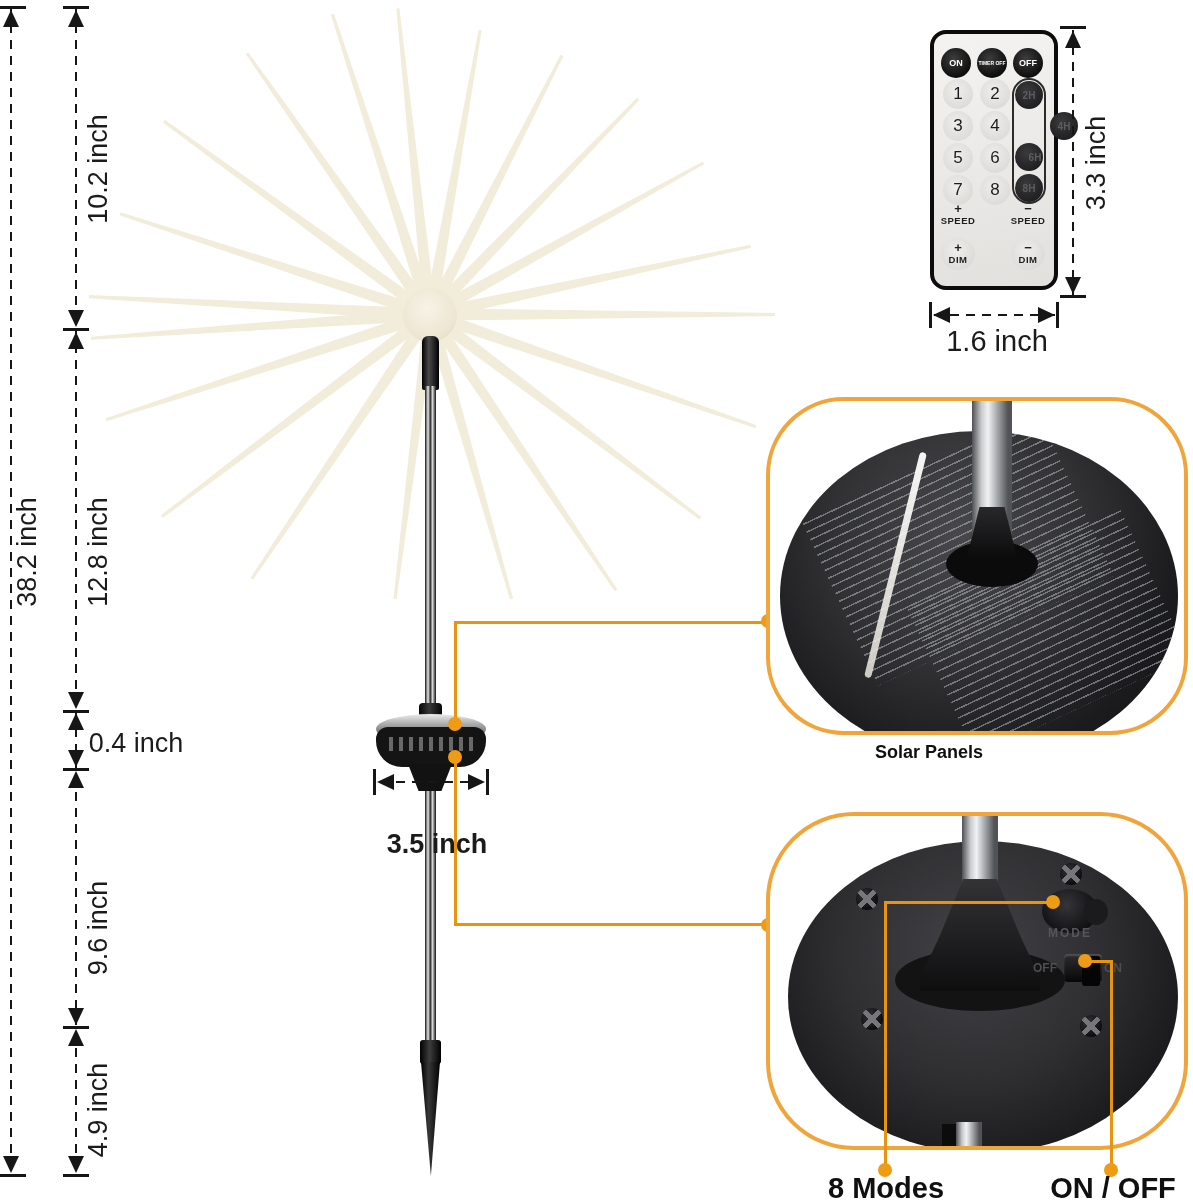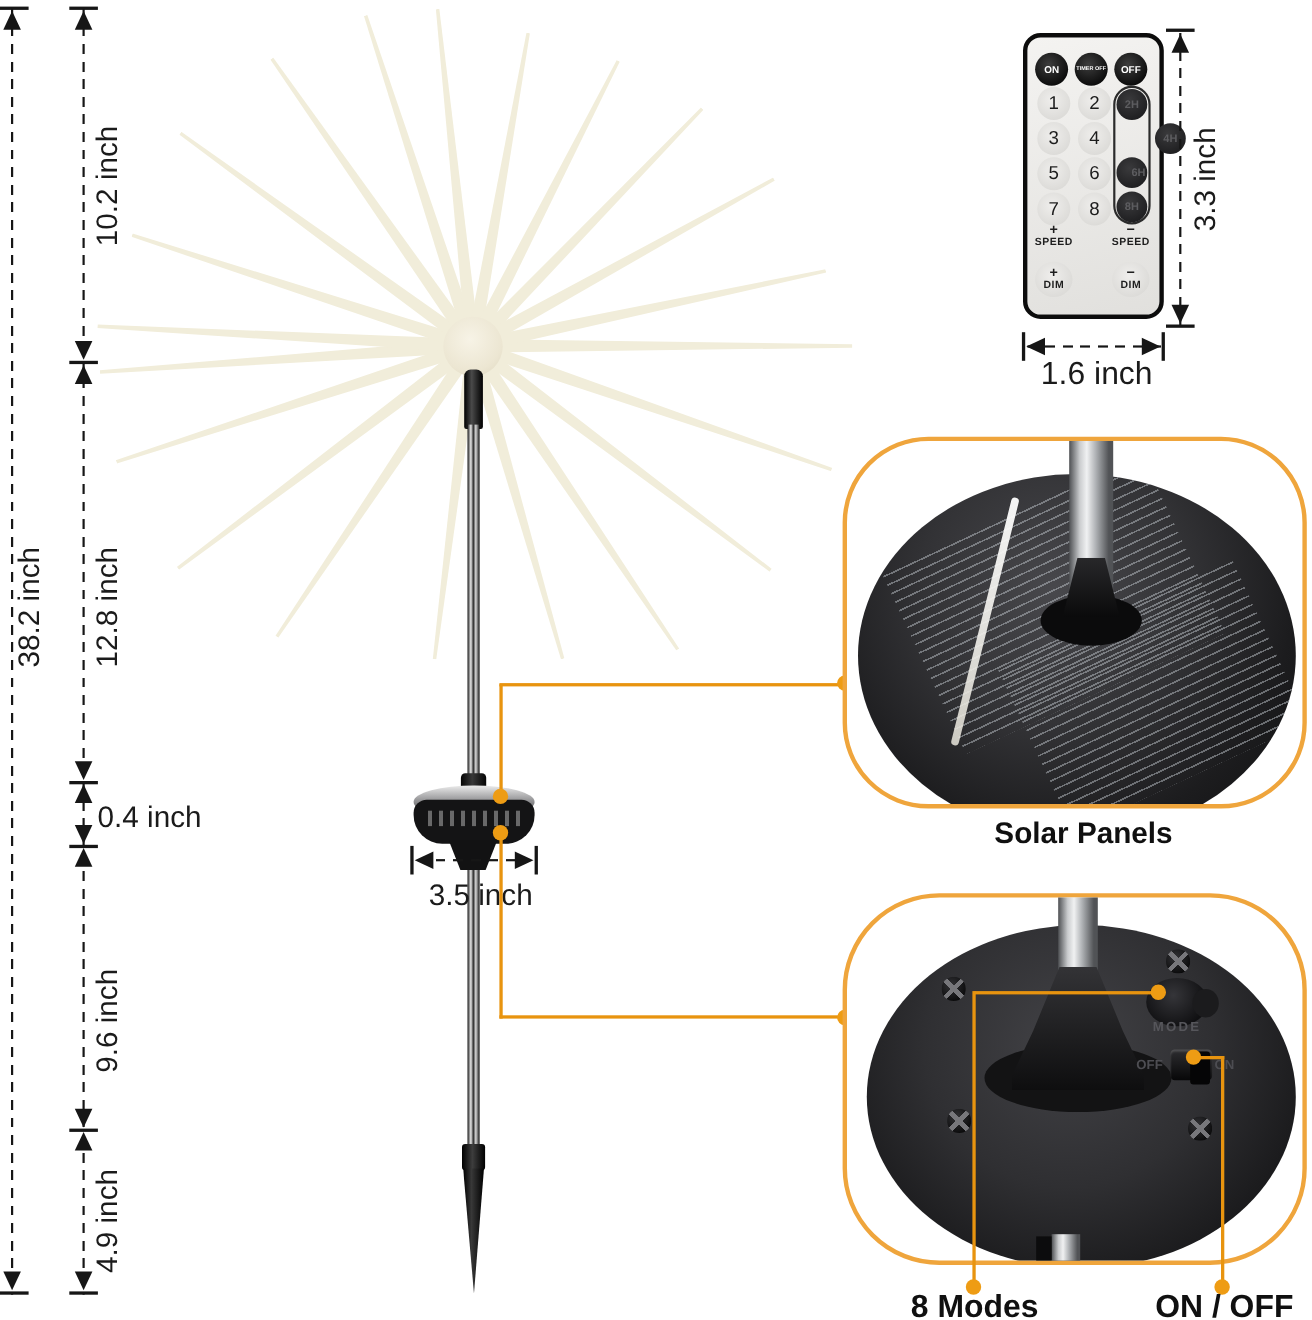--- a/index.html
+++ b/index.html
@@ -153,21 +153,21 @@
   <div class="disc-slots"></div>
   <div class="disc-cone"></div>
   <div class="spike-collar"></div>
   <div class="spike"></div>
 
   <div class="tick-v" style="left:373px;top:769px;"></div>
   <div class="tick-v" style="left:486px;top:769px;"></div>
   <div class="hdash" style="left:380px;top:781px;width:102px;"></div>
   <div class="arr left" style="left:377px;top:774px;"></div>
   <div class="arr right" style="left:468px;top:774px;"></div>
-  <div class="dim-label" style="left:437px;top:814px;">3.5 inch</div>
+  <div class="dim-label" style="left:437px;top:844px;font-weight:bold;">3.5 inch</div>
 
   <div class="oline-v" style="left:454px;top:622px;height:103px;"></div>
   <div class="oline-h" style="left:454px;top:621px;width:316px;"></div>
   <div class="oline-v" style="left:454px;top:756px;height:170px;"></div>
   <div class="oline-h" style="left:454px;top:923px;width:318px;"></div>
   <div class="odot" style="left:448px;top:717px;"></div>
   <div class="odot" style="left:761px;top:614px;"></div>
   <div class="odot" style="left:448px;top:750px;"></div>
   <div class="odot" style="left:761px;top:918px;"></div>
 
@@ -179,21 +179,21 @@
       <div class="el" style="left:150px;top:118px;width:235px;height:165px;transform:rotate(-25deg);opacity:.8;
            background:repeating-linear-gradient(0deg,transparent 0 7px,rgba(190,196,202,.6) 7px 8.5px);"></div>
       <div class="el" style="left:112px;top:18px;width:7px;height:232px;transform:rotate(14deg);border-radius:4px;
            background:linear-gradient(180deg,rgba(255,255,255,.95),rgba(233,230,220,.85));"></div>
     </div>
     <div class="el metal-pole" style="left:202px;top:-2px;width:40px;height:162px;"></div>
     <div class="el" style="left:176px;top:140px;width:92px;height:46px;border-radius:50%;background:#0b0b0c;"></div>
     <div class="el" style="left:196px;top:106px;width:52px;height:54px;background:linear-gradient(180deg,#28282a,#0a0a0b);
          clip-path:polygon(26% 0,74% 0,100% 100%,0 100%);"></div>
   </div>
-  <div class="bold-label" style="left:985px;top:742px;font-size:27px;">Solar Panels</div>
+  <div class="bold-label" style="left:929px;top:742px;font-size:18px;">Solar Panels</div>
 
   <div class="callout bottom">
     <div class="el" style="left:18px;top:25px;width:390px;height:312px;border-radius:50%;overflow:hidden;
          background:radial-gradient(ellipse at 47% 35%,#424246 0%,#2f2f32 45%,#1b1b1d 75%,#101011 100%);">
       <div class="screw" style="left:68px;top:47px;"></div>
       <div class="screw" style="left:272px;top:22px;"></div>
       <div class="screw" style="left:73px;top:167px;"></div>
       <div class="screw" style="left:292px;top:174px;"></div>
       <div class="el" style="left:107px;top:108px;width:170px;height:62px;border-radius:50%;background:#131314;"></div>
     </div>

